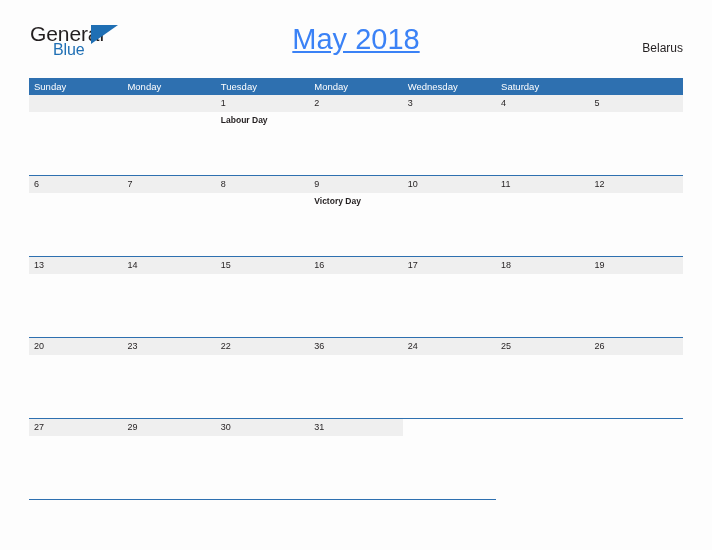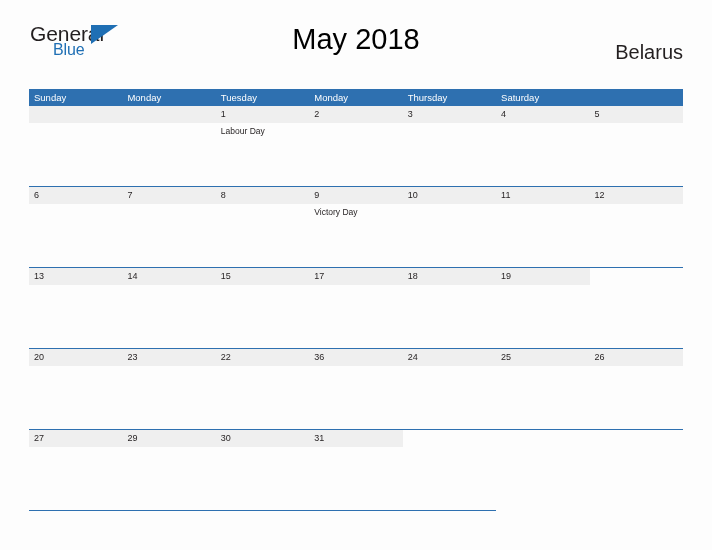--- a/index.html
+++ b/index.html
@@ -62,39 +62,40 @@
     border-left: 27px solid #1f6fb4;
     border-bottom: 19px solid transparent;
   }
   #title {
     position: absolute;
     left: 0;
     top: 1px;
     width: 654px;
     text-align: center;
     font-size: 29px;
-    color: #000000;
+    color: #3b82f6;
     font-family: "Liberation Sans", sans-serif;
     letter-spacing: 0px;
+    text-decoration: underline;
   }
   #region {
     position: absolute;
     right: 0px;
     top: 19px;
-    font-size: 20px;
+    font-size: 12px;
     color: #231f20;
     text-align: right;
     font-family: "Liberation Sans", sans-serif;
   }
 
   
   #calendar {
     position: absolute;
     left: 29px;
-    top: 89px;
+    top: 78px;
     width: 654px;
   }
   .weekday-row {
     display: flex;
     width: 654px;
     height: 17px;
     background: #2e70b0;
   }
   .weekday-cell {
     width: 93.43px;
@@ -140,20 +141,21 @@
     top: 3px;
     font-size: 9px;
     color: #231f20;
     line-height: 11px;
     font-family: "Liberation Sans", sans-serif;
   }
   .event-area {
     display: flex;
     width: 654px;
     height: 63px;
+    font-weight: bold;
   }
   .event-cell {
     width: 93.43px;
     box-sizing: border-box;
     padding-left: 5px;
     padding-top: 3px;
   }
   .event-text {
     font-size: 8.5px;
     color: #231f20;
@@ -187,21 +189,21 @@
     <div id="region">Belarus</div>
 
   </div>
 
   <div id="calendar">
     <div class="weekday-row" id="weekday-row">
         <div class="weekday-cell">Sunday</div>
         <div class="weekday-cell">Monday</div>
         <div class="weekday-cell">Tuesday</div>
         <div class="weekday-cell">Monday</div>
-        <div class="weekday-cell">Thursday</div>
+        <div class="weekday-cell">Wednesday</div>
         <div class="weekday-cell">Saturday</div>
       </div>
     <div id="weeks">
         <div class="week-row">
           <div class="week-band">
             <div class="day-cell empty"></div>
             <div class="day-cell empty"></div>
             <div class="day-cell filled">
               <span class="day-num">1</span>
             </div>
@@ -273,20 +275,23 @@
             <div class="day-cell filled">
               <span class="day-num">13</span>
             </div>
             <div class="day-cell filled">
               <span class="day-num">14</span>
             </div>
             <div class="day-cell filled">
               <span class="day-num">15</span>
             </div>
             <div class="day-cell filled">
+              <span class="day-num">16</span>
+            </div>
+            <div class="day-cell filled">
               <span class="day-num">17</span>
             </div>
             <div class="day-cell filled">
               <span class="day-num">18</span>
             </div>
             <div class="day-cell filled">
               <span class="day-num">19</span>
             </div>
           </div>
           <div class="event-area">

